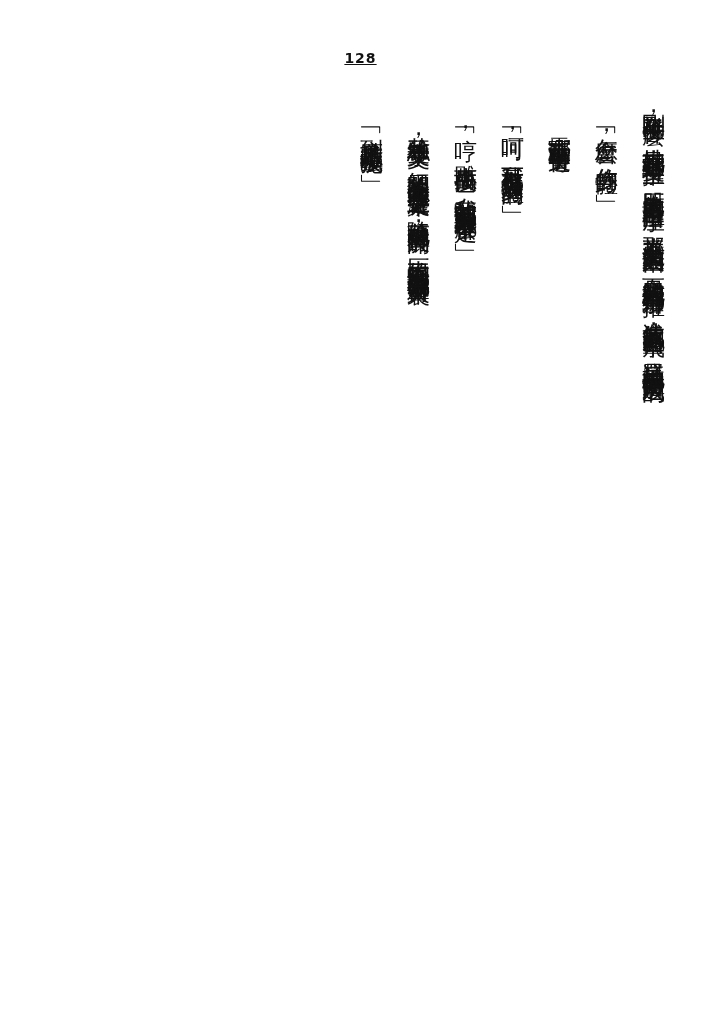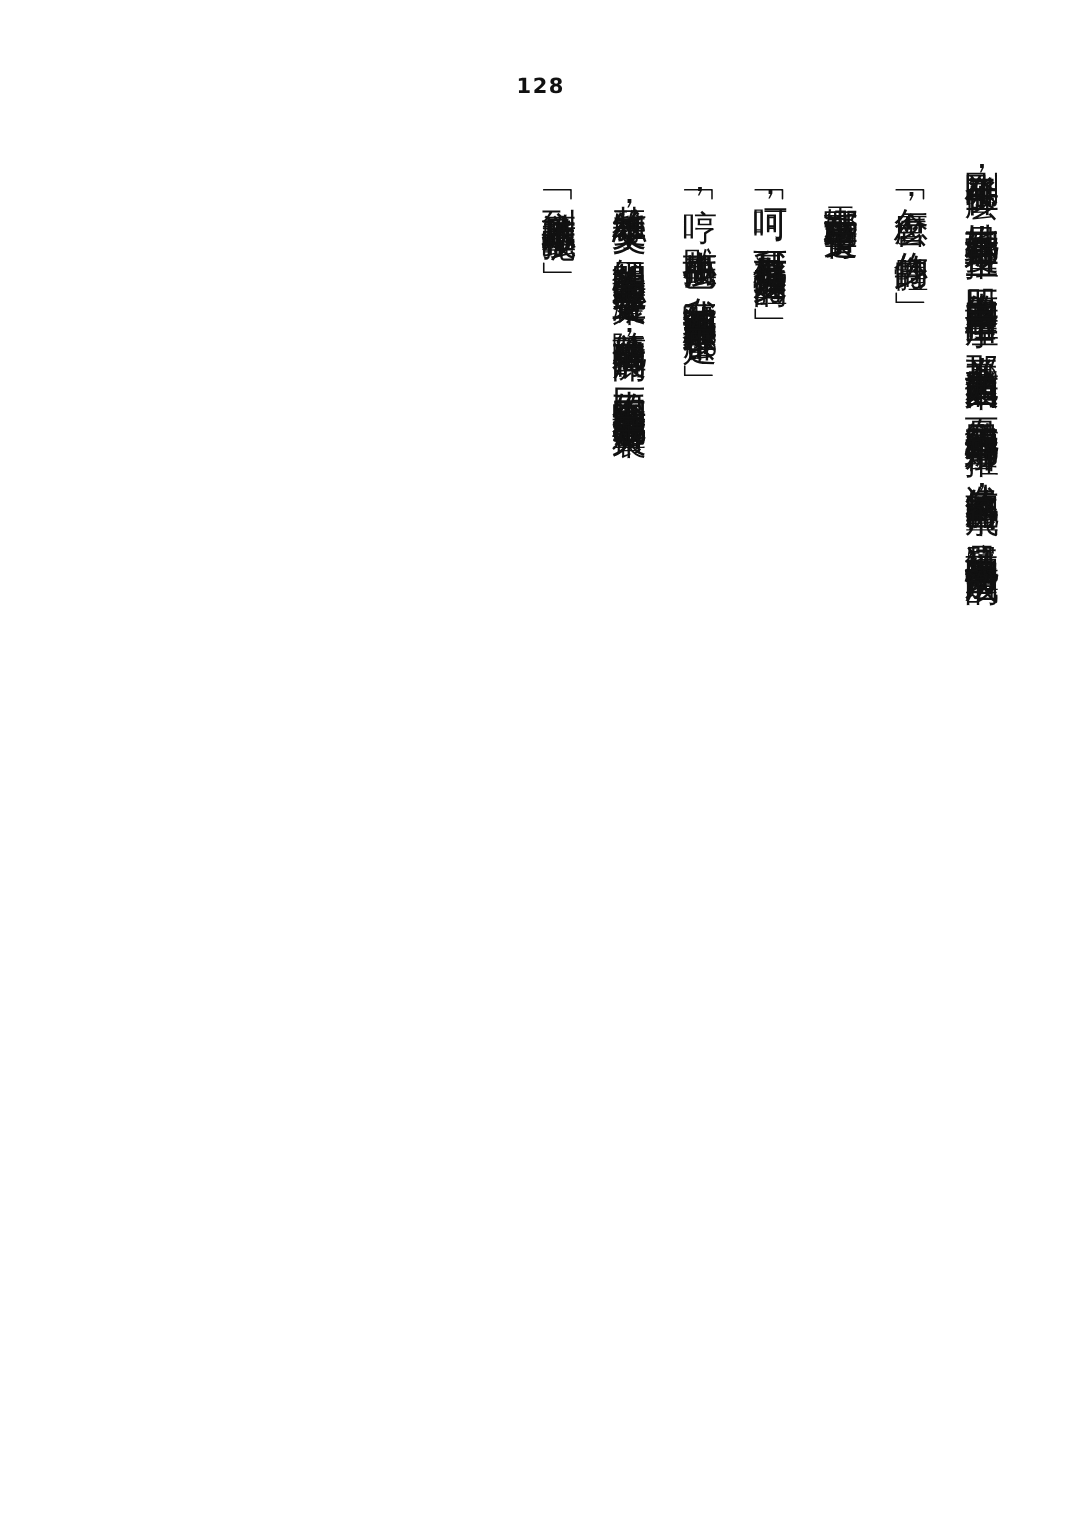--- a/index.html
+++ b/index.html
@@ -28,20 +28,21 @@
     position: absolute;
     top: 50px;
     left: 0;
     width: 721px;
     text-align: center;
     font-size: 14px;
     letter-spacing: 1px;
     color: #111111;
     font-family: "DejaVu Sans", "Liberation Sans", sans-serif;
     font-weight: bold;
+    text-decoration: underline;
   }
 
   .body-text {
     position: absolute;
     top: 96px;
     left: 52px;
     width: 625px;
     height: 870px;
     writing-mode: vertical-rl;
     -webkit-writing-mode: vertical-rl;

